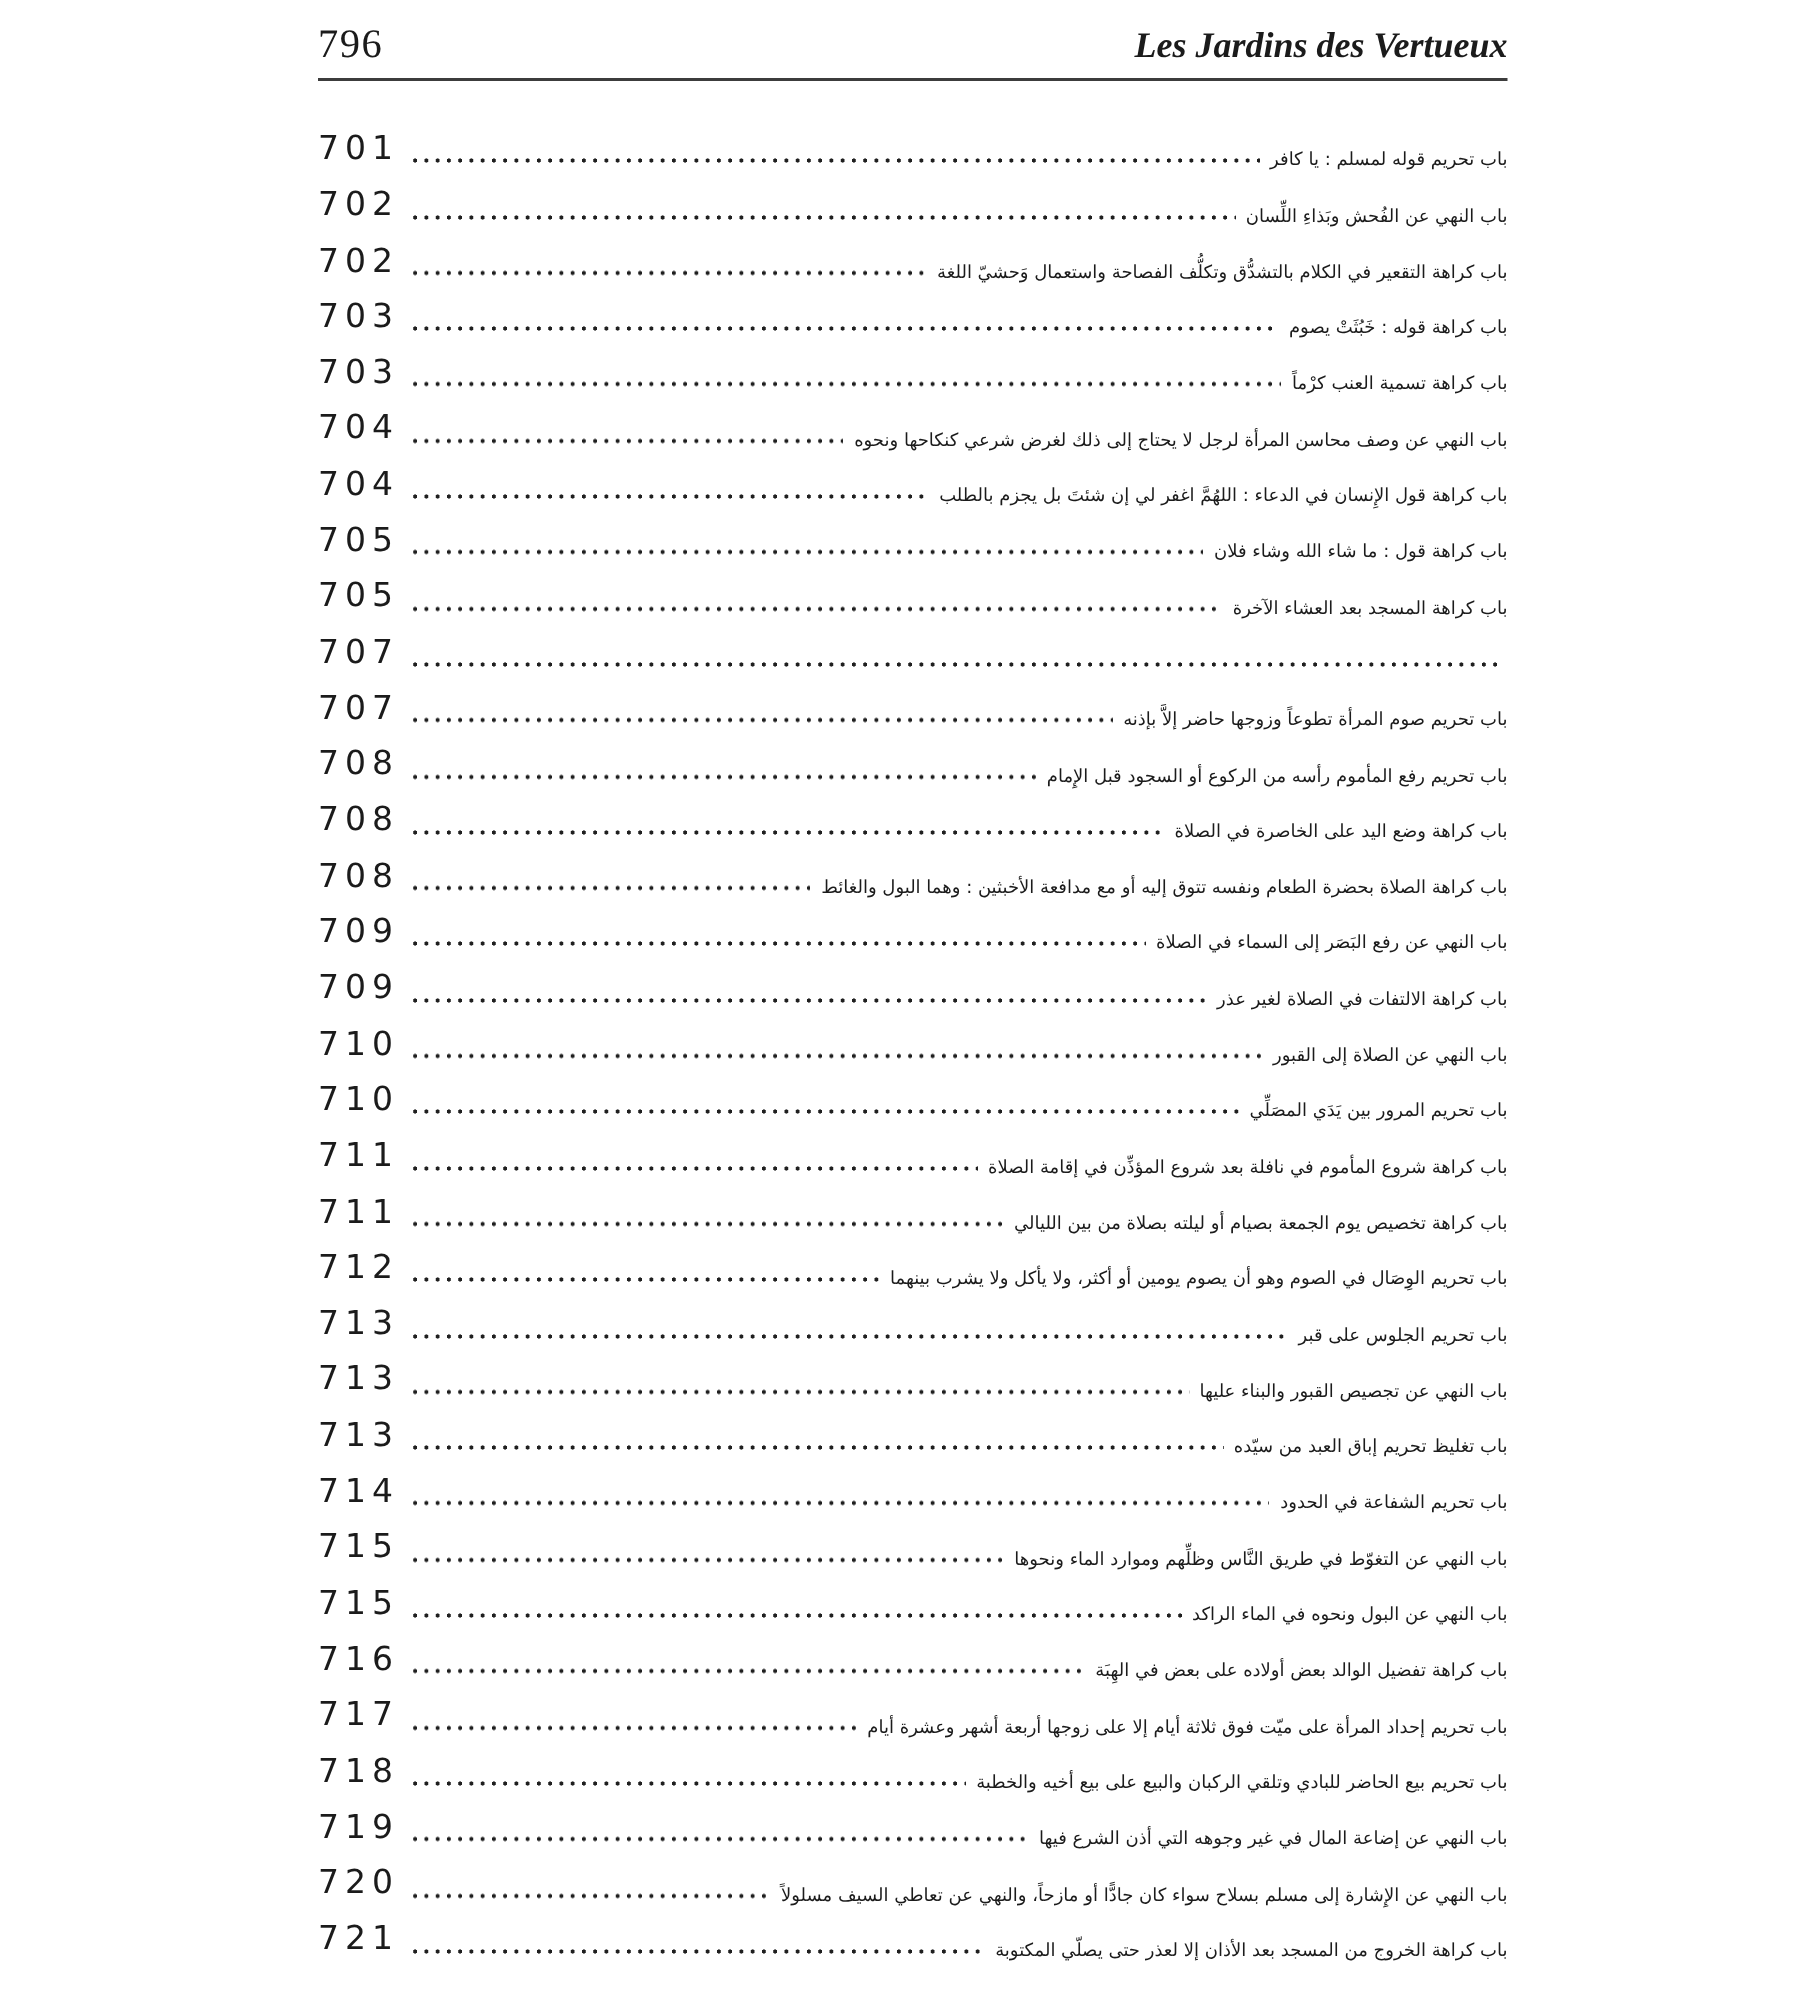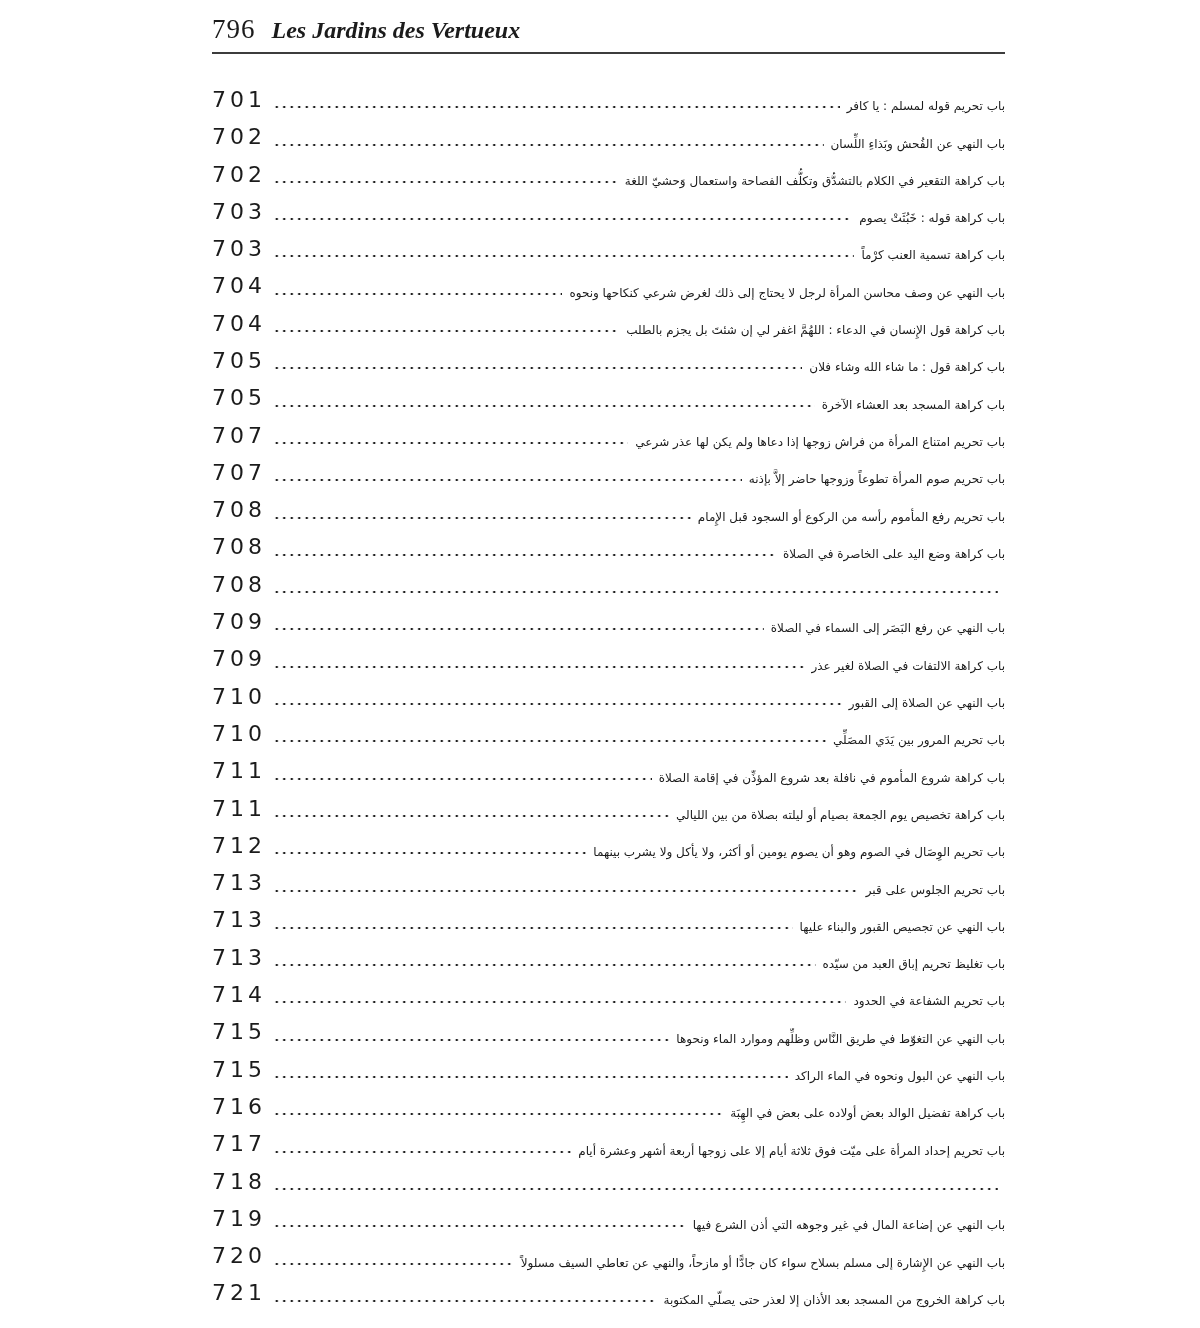--- a/index.html
+++ b/index.html
@@ -16,20 +16,21 @@
     color: #1b1b1b;
     overflow: hidden;
   }
   .content {
     margin-left: 212px;
     margin-right: 195px; 
   }
   
   .running-header {
     display: flex;
+    justify-content: space-between;
     align-items: baseline;
     padding-top: 14px;
     padding-bottom: 7px;
     border-bottom: 2px solid #3c3c3c;
   }
   .folio {
     font-family: "Liberation Serif", "DejaVu Serif", serif;
     font-size: 27px;
     letter-spacing: 1px;
   }
@@ -140,21 +141,20 @@
     <span class="page-num">705</span>
   </div>
 
   <div class="toc-row">
     <span class="entry-title">باب كراهة المسجد بعد العشاء الآخرة</span>
     <span class="leader"></span>
     <span class="page-num">705</span>
   </div>
 
   <div class="toc-row">
-    <span class="entry-title">باب تحريم امتناع المرأة من فراش زوجها إذا دعاها ولم يكن لها عذر شرعي</span>
     <span class="leader"></span>
     <span class="page-num">707</span>
   </div>
 
   <div class="toc-row">
     <span class="entry-title">باب تحريم صوم المرأة تطوعاً وزوجها حاضر إلاَّ بإذنه</span>
     <span class="leader"></span>
     <span class="page-num">707</span>
   </div>
 
@@ -164,20 +164,21 @@
     <span class="page-num">708</span>
   </div>
 
   <div class="toc-row">
     <span class="entry-title">باب كراهة وضع اليد على الخاصرة في الصلاة</span>
     <span class="leader"></span>
     <span class="page-num">708</span>
   </div>
 
   <div class="toc-row">
+    <span class="entry-title">باب كراهة الصلاة بحضرة الطعام ونفسه تتوق إليه أو مع مدافعة الأخبثين : وهما البول والغائط</span>
     <span class="leader"></span>
     <span class="page-num">708</span>
   </div>
 
   <div class="toc-row">
     <span class="entry-title">باب النهي عن رفع البَصَر إلى السماء في الصلاة</span>
     <span class="leader"></span>
     <span class="page-num">709</span>
   </div>
 
@@ -259,20 +260,21 @@
     <span class="page-num">716</span>
   </div>
 
   <div class="toc-row">
     <span class="entry-title">باب تحريم إحداد المرأة على ميّت فوق ثلاثة أيام إلا على زوجها أربعة أشهر وعشرة أيام</span>
     <span class="leader"></span>
     <span class="page-num">717</span>
   </div>
 
   <div class="toc-row">
+    <span class="entry-title">باب تحريم بيع الحاضر للبادي وتلقي الركبان والبيع على بيع أخيه والخطبة</span>
     <span class="leader"></span>
     <span class="page-num">718</span>
   </div>
 
   <div class="toc-row">
     <span class="entry-title">باب النهي عن إضاعة المال في غير وجوهه التي أذن الشرع فيها</span>
     <span class="leader"></span>
     <span class="page-num">719</span>
   </div>
 

